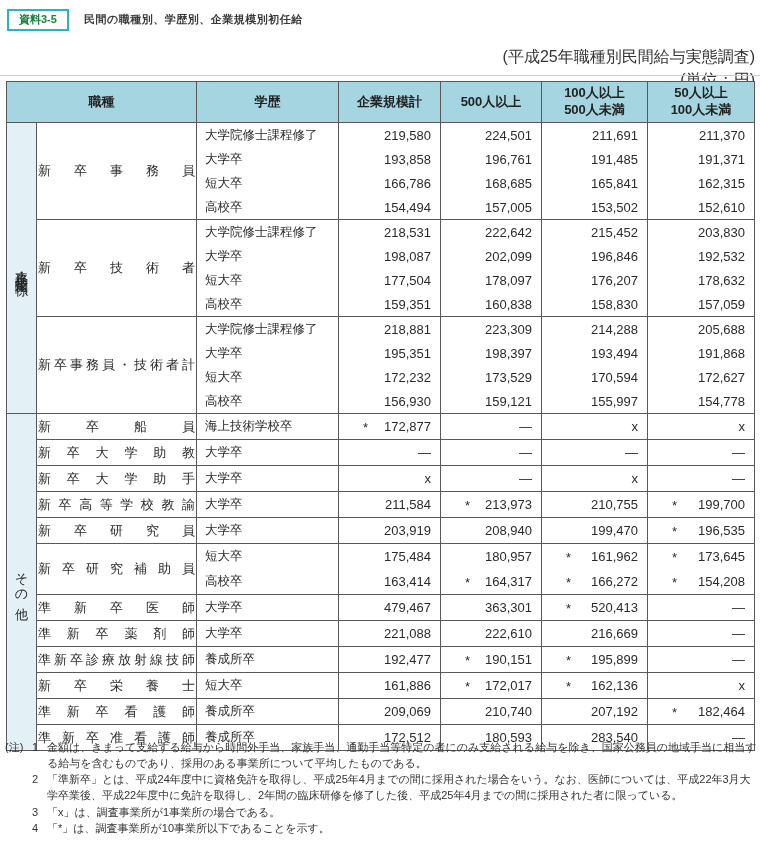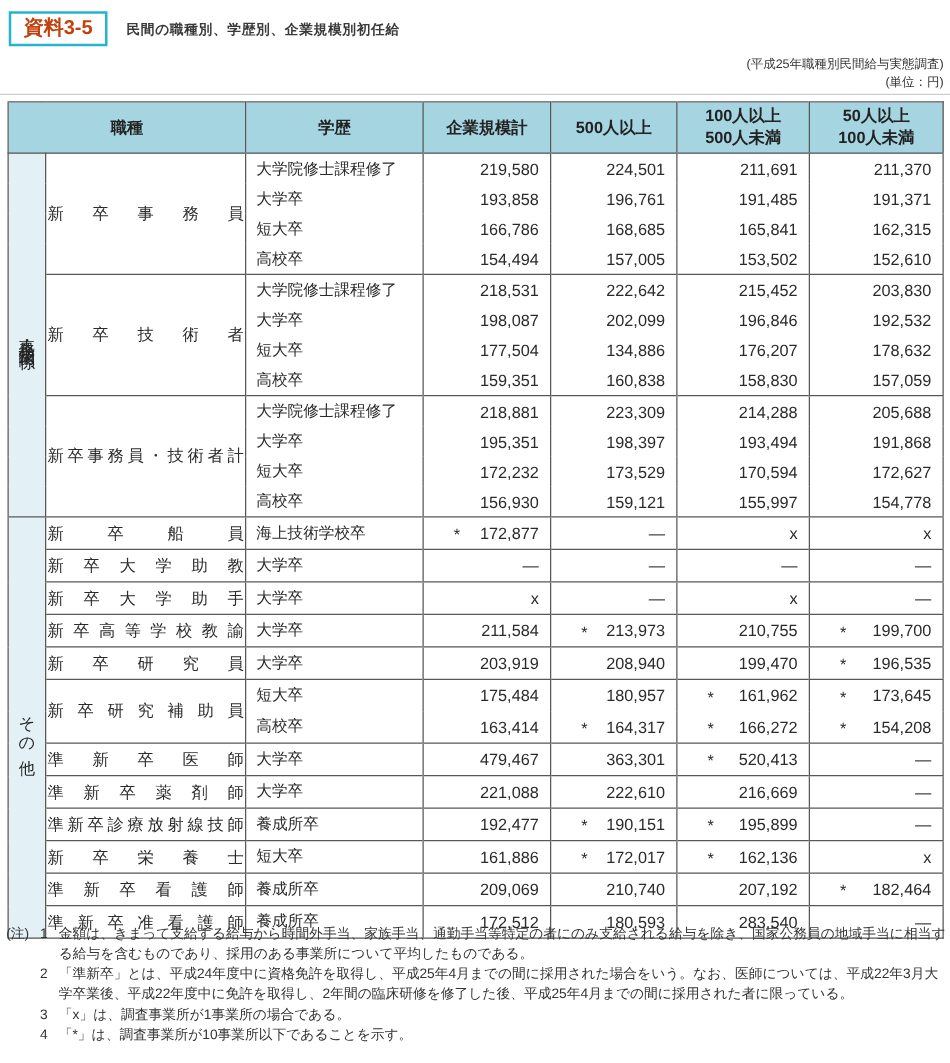--- a/index.html
+++ b/index.html
@@ -1,23 +1,23 @@
 <!DOCTYPE html>
 <html><head>
 <meta charset="utf-8">
 <style>
   html,body{margin:0;padding:0;background:#fff;}
   .page{position:relative;width:760px;height:850px;background:#fff;overflow:hidden;
         font-family:"Liberation Sans","DejaVu Sans",sans-serif;color:#333;}
   
   .hdr{display:flex;align-items:center;gap:15px;padding:9px 0 0 7px;}
-  .badge{border:2px solid #25b4ca;color:#c2410c;font-weight:bold;font-size:16px;
+  .badge{border:2px solid #25b4ca;color:#15803d;font-weight:bold;font-size:11px;
          padding:2px 10px;line-height:1.25;background:#fff;}
   .title{font-size:11px;font-weight:bold;color:#3a3a3a;letter-spacing:0.5px;}
-  .meta{position:absolute;top:45px;right:5px;text-align:right;font-size:10px;line-height:1.45;color:#333;}
+  .meta{position:absolute;top:45px;right:5px;text-align:right;font-size:16px;line-height:1.45;color:#333;}
   .rule{position:absolute;top:75px;left:0;width:760px;border-top:1px solid #c9ced3;}
   
   table.main{position:absolute;top:81px;left:6px;width:748px;border-collapse:collapse;
              table-layout:fixed;border:1px solid #595757;}
   .main th,.main td{border-left:1px solid #595757;padding:0;margin:0;}
   .main thead th{background:#a6d5e2;border-bottom:1px solid #595757;height:40px;
                  font-size:13px;font-weight:600;color:#222;text-align:center;
                  vertical-align:middle;white-space:pre-line;line-height:1.3;}
   .main td{height:24px;font-size:13px;vertical-align:middle;color:#2b2b2b;}
   .main tbody.s2 td{height:25px;}
@@ -252,21 +252,21 @@
         <td class="e">短大卒</td>
         <td class="v">
             <div class="vc">
               <span class="mk"></span>
               <span class="nm">177,504</span>
             </div>
           </td>
         <td class="v">
             <div class="vc">
               <span class="mk"></span>
-              <span class="nm">134,886</span>
+              <span class="nm">178,097</span>
             </div>
           </td>
         <td class="v">
             <div class="vc">
               <span class="mk"></span>
               <span class="nm">176,207</span>
             </div>
           </td>
         <td class="v">
             <div class="vc">

